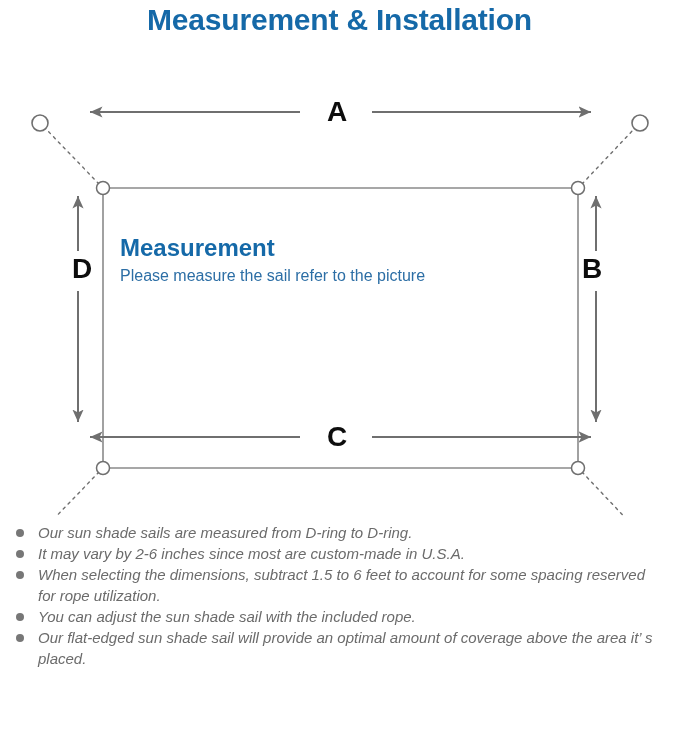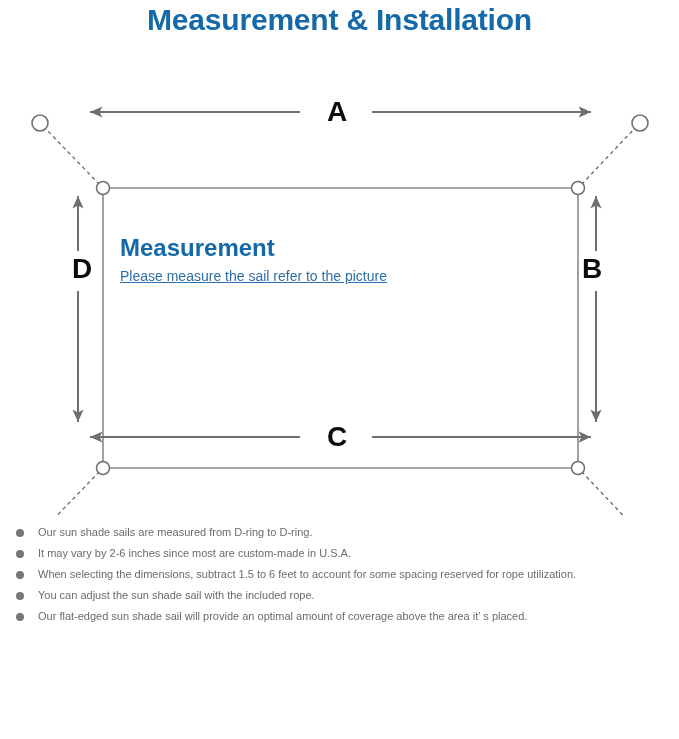--- a/index.html
+++ b/index.html
@@ -60,26 +60,25 @@
     pointer-events: none;
   }
   #center-title {
     font-size: 24px;
     font-weight: bold;
     color: #1569a8;
     line-height: 30px;
     white-space: nowrap;
   }
   #center-sub {
-    font-size: 14px;
+    font-size: 16px;
     color: #2c6ea5;
     line-height: 22px;
     margin-top: 2px;
     white-space: nowrap;
-    text-decoration: underline;
   }
 
   
   .dim-letter {
     position: absolute;
     font-size: 28px;
     font-weight: bold;
     color: #0d0d0d;
     line-height: 1;
     text-align: center;
@@ -95,23 +94,24 @@
     position: absolute;
     left: 0;
     top: 522px;
     width: 679px;
   }
   .note {
     position: relative;
     padding-left: 30px;
     margin: 0 14px 0 8px;
     color: #6b6b6b;
-    font-size: 11px;
+    font-size: 15px;
     line-height: 21px;
     min-height: 21px;
+    font-style: italic;
   }
   .note + .note { }
   .note .bullet {
     position: absolute;
     left: 8px;
     top: 7px;
     width: 8px;
     height: 8px;
     border-radius: 50%;
     background: #777777;

